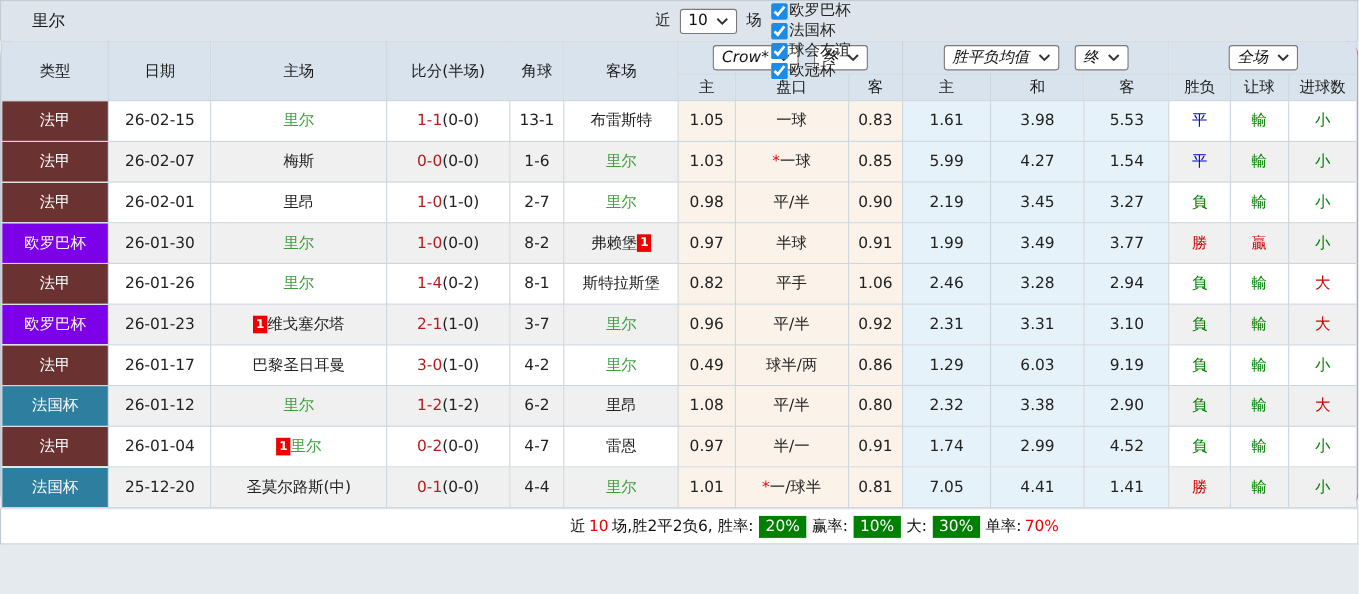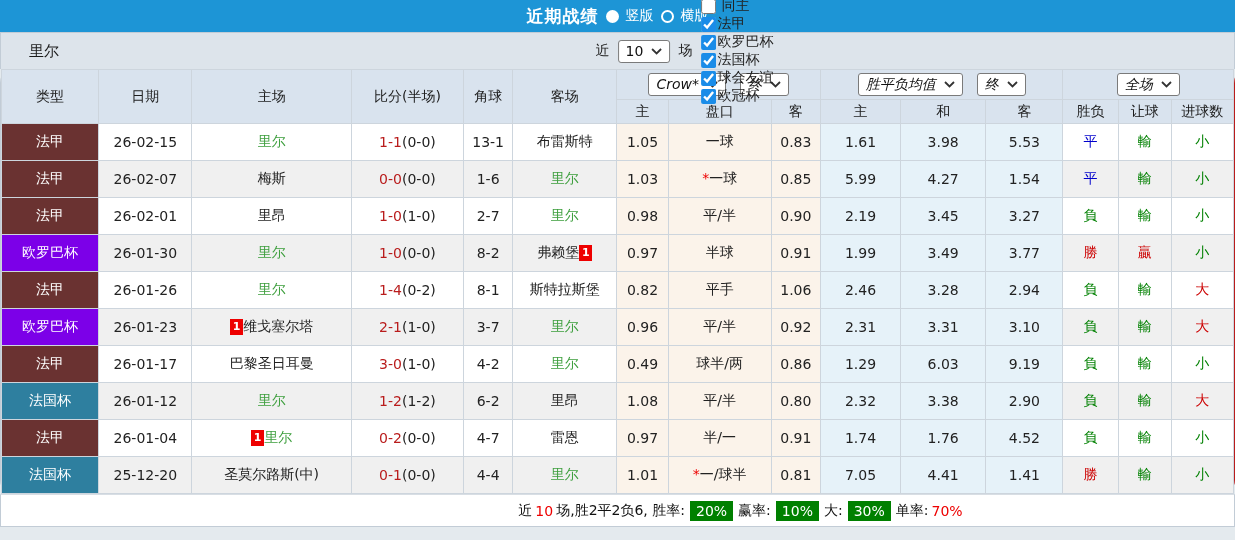--- a/index.html
+++ b/index.html
@@ -88,27 +88,20 @@
   }
   .footer-inner { transform:translateX(123px); display:flex; align-items:center; gap:3px; font-size:14px; color:#111; }
   .pct-badge { background:#008000; color:#fff; padding:2px 6px; margin:0 2px; }
   .red-text { color:#ee0000; }
 </style>
 </head>
 <body>
 
 <div class="app">
 
-  <div class="titlebar">
-    <span class="title">近期战绩</span>
-    <span class="radio filled"></span>
-    <span class="radio-label">竖版</span>
-    <span class="radio ring"></span>
-    <span class="radio-label">横版</span>
-  </div>
 
   <div class="filterbar">
     <span class="team-left">里尔</span>
     <div class="filter-controls">
       <span>近</span>
       <span class="spacer"></span>
       <span class="select-box">
         <span>10</span>
         <svg width="11" height="7" viewBox="0 0 11 7">
             <polyline points="1,1 5.5,5.5 10,1" fill="none" stroke="#333" stroke-width="1.8"></polyline>
@@ -369,21 +362,21 @@
             <td class="type-cell" style="background: rgb(106, 50, 49);">法甲</td>
             <td>26-01-04</td>
             <td><span class="badge">1</span><span class="team-green">里尔</span></td>
             <td><span class="score-main">0-2</span><span class="score-half">(0-0)</span></td>
             <td>4-7</td>
             <td><span>雷恩</span></td>
             <td class="col-asia">0.97</td>
             <td class="col-asia">半/一</td>
             <td class="col-asia">0.91</td>
             <td class="col-eu">1.74</td>
-            <td class="col-eu">1.76</td>
+            <td class="col-eu">2.99</td>
             <td class="col-eu">4.52</td>
             <td class="c-lose">負</td>
             <td class="c-lose">輸</td>
             <td class="c-small">小</td>
           </tr>
           <tr class="even">
             <td class="type-cell" style="background: rgb(46, 127, 159);">法国杯</td>
             <td>25-12-20</td>
             <td><span>圣莫尔路斯(中)</span></td>
             <td><span class="score-main">0-1</span><span class="score-half">(0-0)</span></td>

